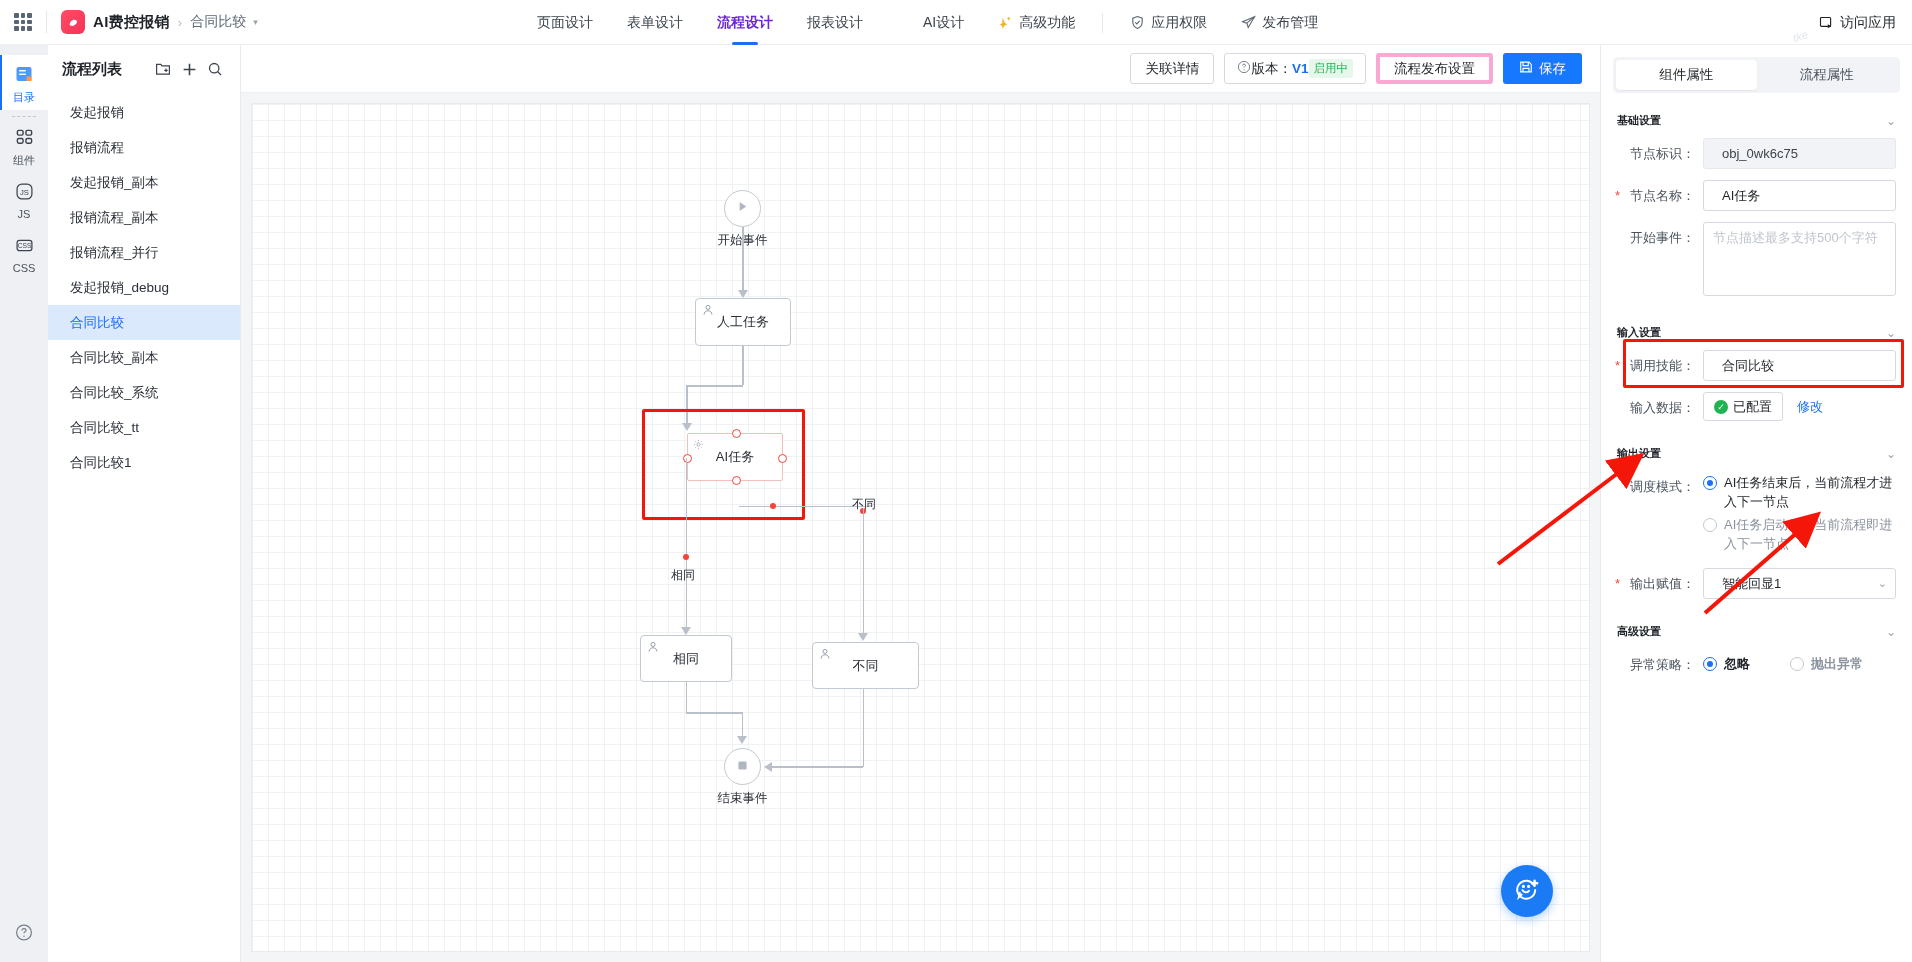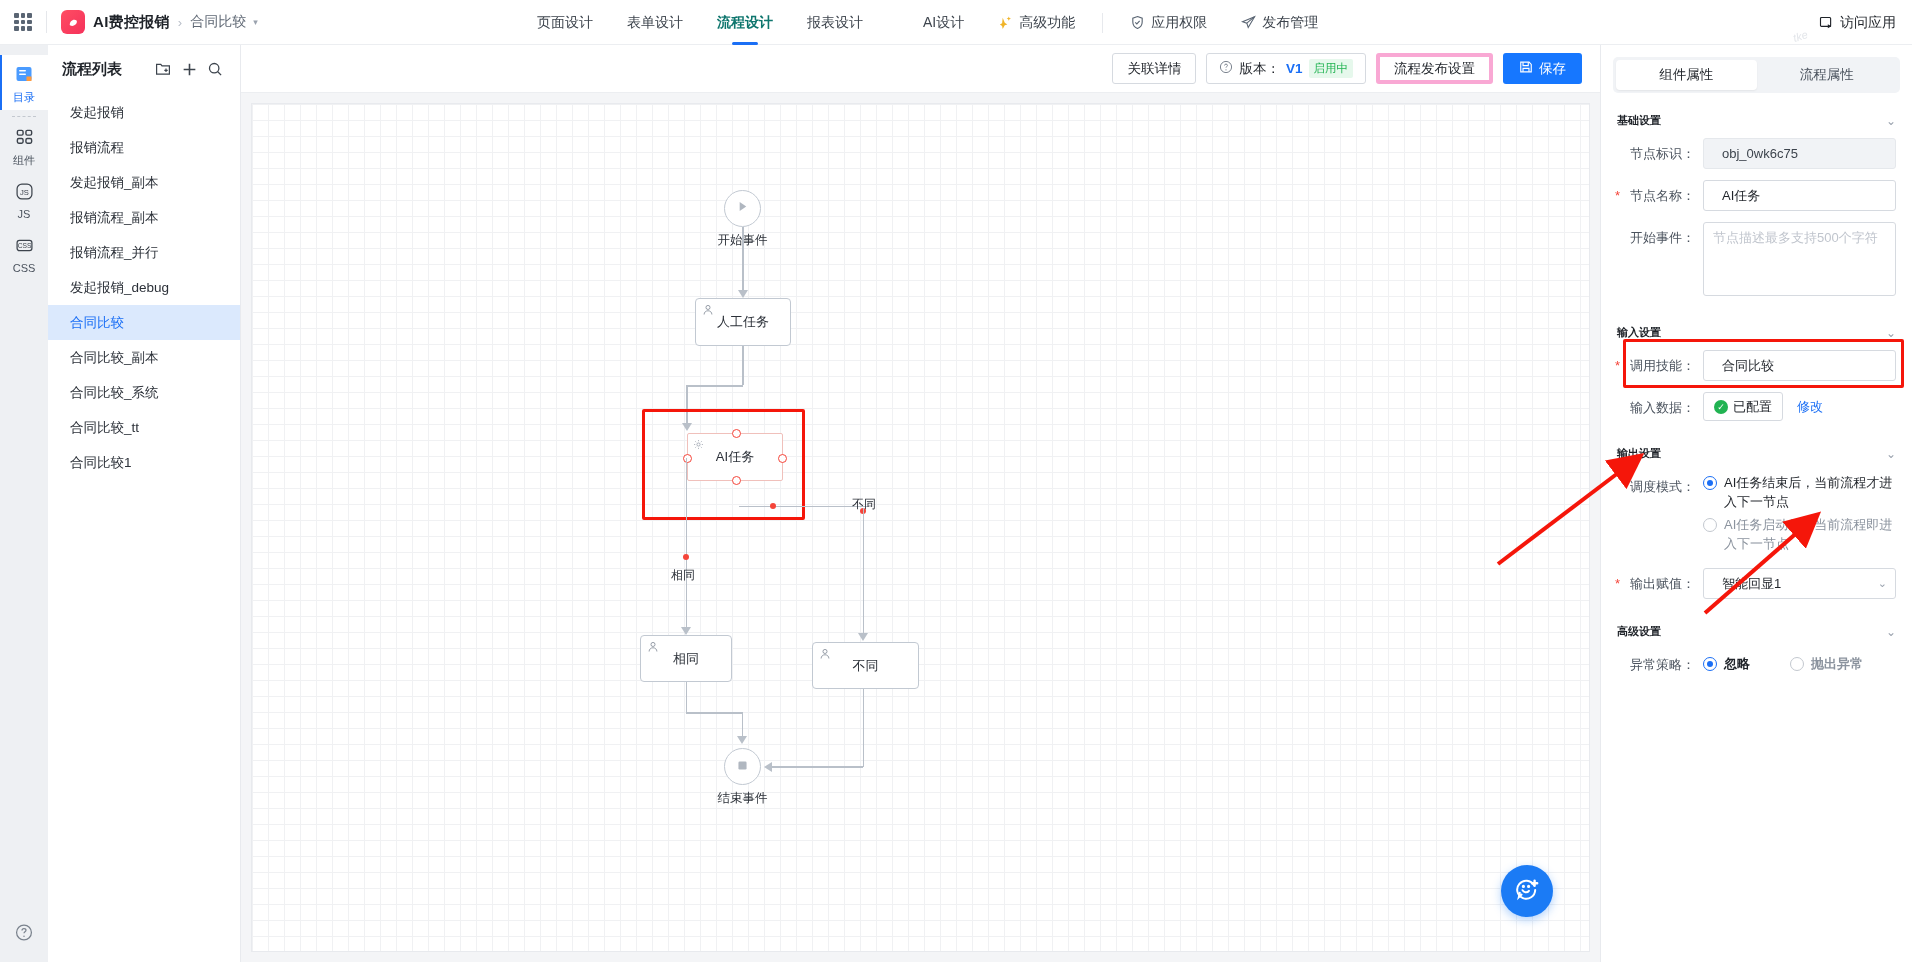--- a/index.html
+++ b/index.html
@@ -30,21 +30,21 @@
   .bc-sep { color: #b8bec8; margin: 0 8px; font-size: 13px; }
   .bc-cur { font-size: 14px; color: #606975; }
   .bc-caret { margin-left: 7px; color: #9aa2ae; font-size: 9px; }
 
   .navtabs { position: absolute; left: 520px; top: 0; height: 45px; display: flex; align-items: stretch; }
   .navtab {
     padding: 0 17px; display: flex; align-items: center; font-size: 14px;
     color: #3d444d; cursor: pointer; position: relative; white-space: nowrap;
   }
   .navtab.sp { margin-left: 26px; }
-  .navtab.active { color: #0f766e; font-weight: 700; }
+  .navtab.active { color: #6d28d9; font-weight: 700; }
   .navtab.active::after {
     content: ""; position: absolute; left: 50%; transform: translateX(-50%);
     bottom: 0; width: 26px; height: 3px; background: #1b6ff5; border-radius: 2px;
   }
   .navtab .ico { margin-right: 6px; display: inline-flex; align-items: center; }
   .nav-divider { width: 1px; height: 20px; background: #e7e9ed; align-self: center; margin: 0 10px; }
 
   .topright { position: absolute; right: 16px; top: 0; height: 45px; display: flex; align-items: center; }
   .visit-app { display: flex; align-items: center; font-size: 14px; color: #1f2329; cursor: pointer; font-weight: 500; }
   .visit-app .ico { margin-right: 6px; display: inline-flex; }
@@ -346,21 +346,21 @@
         <div class="lp-item">合同比较_系统</div>
         <div class="lp-item">合同比较_tt</div>
         <div class="lp-item">合同比较1</div>
       </div>
     </div>
 
     <div style="flex:1 1 auto; display:flex; flex-direction:column; min-width:0;">
 
       <div style="height:48px;flex:0 0 48px;background:#fff;border-bottom:1px solid #eceef1;display:flex;align-items:center;justify-content:flex-end;padding-right:18px;gap:10px;">
         <div style="height:31px;border:1px solid #d6dae0;border-radius:3px;padding:0 14px;display:flex;align-items:center;font-size:13.5px;cursor:pointer;">关联详情</div>
-        <div style="height:31px;border:1px solid #d6dae0;border-radius:3px;padding:0 12px;display:flex;align-items:center;font-size:13.5px;gap:6px;cursor:pointer;">
+        <div style="height:31px;border:1px solid #d6dae0;border-radius:3px;padding:0 12px;display:flex;align-items:center;font-size:13.5px;gap:0;cursor:pointer;">
           <span>
             <svg width="14" height="14" viewBox="0 0 20 20" fill="none" stroke="#7a828d" stroke-width="1.4">
               <circle cx="10" cy="10" r="8"></circle>
                 <path d="M7.9 7.8c0-1.2 1-2 2.1-2s2.1.8 2.1 1.9c0 1.6-2.1 1.6-2.1 3.2"></path>
               <circle cx="10" cy="14" r=".9" fill="#7a828d" stroke="none"></circle>
             </svg>
           </span>
           <span>版本：</span>
           <span style="color:#1b6ff5;font-weight:700;">V1</span>
           <span style="background:#e6f8ec;color:#21b352;font-size:11.5px;padding:2px 5px;border-radius:2px;">启用中</span>

